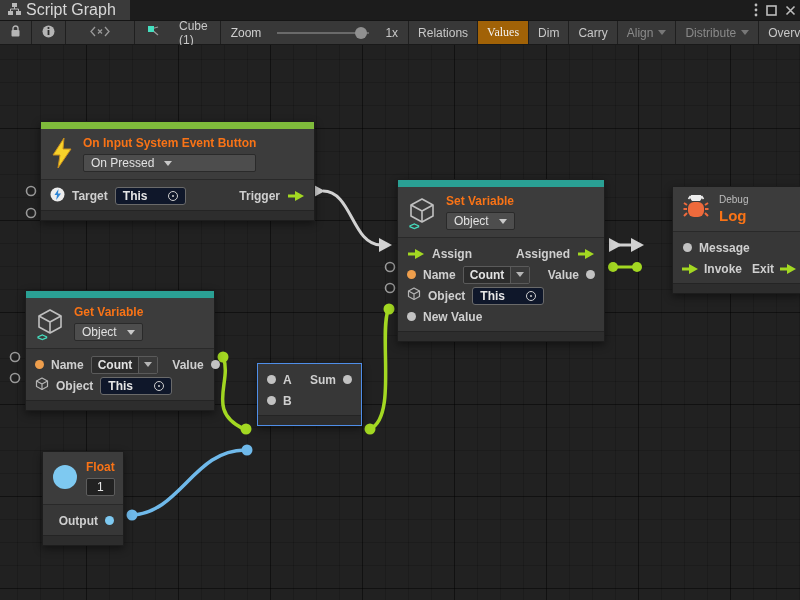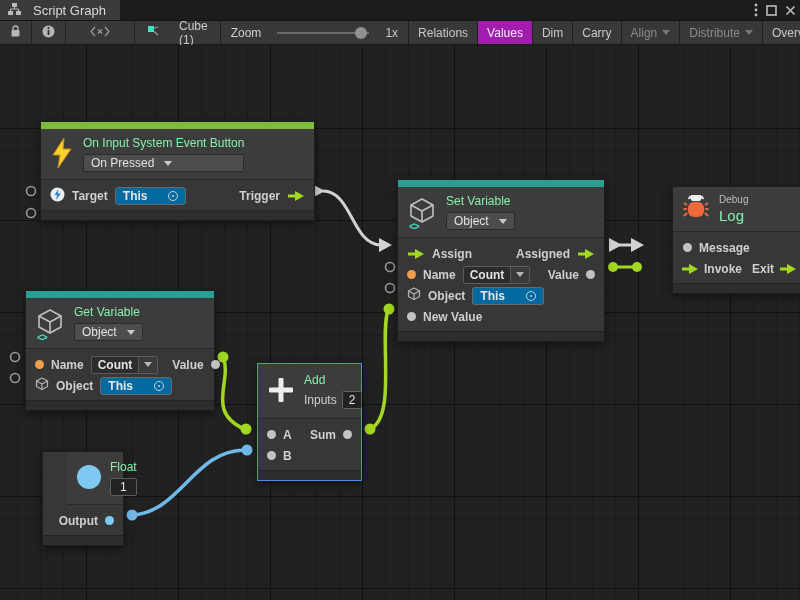--- a/index.html
+++ b/index.html
@@ -1,32 +1,32 @@
 <!DOCTYPE html>
 <html><head>
 <meta charset="utf-8">
 <style>
   * { margin:0; padding:0; box-sizing:border-box; }
   html,body { width:800px; height:600px; overflow:hidden; background:#191919;
     font-family:"Liberation Sans", sans-serif; -webkit-font-smoothing:antialiased; }
 
   
   .tabbar { height:20px; background:#1c1c1c; display:flex; align-items:stretch; position:relative; }
-  .tab { background:#3a3a3a; display:flex; align-items:center; gap:12px; padding:0 14px 0 8px;
-         color:#d8d8d8; font-size:13px; }
+  .tab { background:#3a3a3a; display:flex; align-items:center; gap:5px; padding:0 14px 0 8px;
+         color:#d8d8d8; font-size:16px; }
   .win-controls { position:absolute; right:4px; top:0; height:20px; display:flex; align-items:center; gap:8px; }
   .win-controls svg { display:block; }
 
   
   .toolbar { height:24px; background:#2b2b2b; display:flex; align-items:stretch; font-size:12px;
              color:#c8c8c8; border-top:1px solid #151515; }
   .tbtn { display:flex; align-items:center; justify-content:center; padding:0 9px;
           border-right:1px solid #1f1f1f; background:#383838; white-space:nowrap; }
   .tbtn.icon-btn { padding:0 10px; }
-  .tbtn.active { background:#a21caf; color:#f2f2f2; }
+  .tbtn.active { background:#a16207; color:#f2f2f2;font-family:Liberation Serif, serif; }
   .tbtn.disabled { color:#8a8a8a; }
   .tb-gap { width:20px; background:#2b2b2b; border-right:none; }
   .caret { width:0; height:0; border-left:4px solid transparent; border-right:4px solid transparent;
            border-top:5px solid #b5b5b5; display:inline-block; margin-left:5px; }
   .tbtn.disabled .caret { border-top-color:#777; }
   .zoom-wrap { display:flex; align-items:center; gap:16px; padding:0 10px; background:#383838;
                border-right:1px solid #1f1f1f; }
   .zoom-track { width:92px; height:2px; background:#6a6a6a; position:relative; }
   .zoom-handle { position:absolute; right:2px; top:-5px; width:12px; height:12px; border-radius:50%;
                  background:#909090; }
@@ -47,39 +47,39 @@
   
   .node { position:absolute; background:#373737; border:1px solid #1d1d1d; color:#d6d6d6;
           box-shadow:0 3px 8px rgba(0,0,0,0.45); font-size:12px; }
   .node.selected { border:1px solid #4f8ee8; }
   .accent { height:7px; }
   .accent.green { background:#7fbb3b; }
   .accent.teal { background:#2aa094; }
   .header { background:#3c3c3c; border-bottom:1px solid #292929; display:flex; align-items:center;
             gap:10px; padding:7px 10px; }
   .hcol { display:flex; flex-direction:column; gap:4px; }
-  .ntitle { color:#86efac; font-size:12px; }
+  .ntitle { color:#f97316; font-size:12px;font-weight:bold; }
   .ncat { color:#bdbdbd; font-size:10px; }
   .ntitle.big { font-size:15px; }
   .body { padding:5px 0 4px 0;font-weight:bold; }
   .row { height:21px; display:flex; align-items:center; gap:7px; padding:0 9px; }
   .spacer { flex:1; }
   .footer { height:10px; background:#2d2d2d; border-top:1px solid #242424; }
 
   
   .dropdown { background:#4d4d4d; border:1px solid #2a2a2a; border-radius:2px; color:#e2e2e2;
               display:inline-flex; align-items:center; gap:8px; padding:1px 7px; height:18px; font-size:12px; }
   .dropdown .caret { border-top-color:#c9c9c9; margin-left:2px; }
   .dd-split { display:inline-flex; align-items:stretch; border:1px solid #5a5a5a; border-radius:2px;
               background:#2c2c2c; height:18px; }
   .dd-split .dd-text { padding:1px 6px; color:#e2e2e2; display:flex; align-items:center; }
   .dd-split .dd-btn { border-left:1px solid #5a5a5a; display:flex; align-items:center; padding:0 5px;
                       background:#3a3a3a; }
   .objref { display:inline-flex; align-items:center; gap:21px; border:1px solid #6a6a6a; border-radius:3px;
-            background:#0369a1; color:#e6e6e6; padding:1px 7px; height:18px;justify-content:flex-end; }
+            background:#0f172a; color:#e6e6e6; padding:1px 7px; height:18px;justify-content:flex-end; }
   .picker { width:10px; height:10px; border:1px solid #cfcfcf; border-radius:50%; position:relative; }
   .picker::after { content:""; position:absolute; left:3px; top:3px; width:2px; height:2px;
                    border-radius:50%; background:#cfcfcf; }
   .valbox { background:#222; border:1px solid #5d5d5d; border-radius:2px; color:#e6e6e6;
             padding:1px 6px; height:18px; display:inline-flex; align-items:center; min-width:16px;
             justify-content:center; }
 
   
   .dot { width:9px; height:9px; border-radius:50%; background:#c2c2c2; flex:none; }
   .dot.orange { background:#ee9e4c; }
@@ -439,55 +439,38 @@
         <span class="objref">
           <span>This</span>
             <span class="picker"></span>
         </span>
       </div>
     </div>
     <div class="footer"></div>
   </div>
 
   <div class="node selected" style="left:257px; top:318px; width:105px;">
-    <div class="header" style="padding:9px 10px;">
-      <span>
-        <svg width="26" height="26" viewBox="0 0 26 26">
-            <g fill="#ededed">
-              <rect x="10.5" y="1" width="5" height="24" rx="1"></rect>
-              <rect x="1" y="10.5" width="24" height="5" rx="1"></rect>
-            </g>
-          </svg>
-      </span>
-      <div class="hcol">
-        <span class="ntitle">Add</span>
-        <span style="display:flex; align-items:center; gap:5px;">
-          <span class="label">Inputs</span>
-          <span class="valbox">2</span>
-        </span>
-      </div>
-    </div>
     <div class="body">
       <div class="row">
         <span class="dot"></span>
         <span class="label">A</span>
         <span class="spacer"></span>
         <span class="label">Sum</span>
         <span class="dot"></span>
       </div>
       <div class="row">
         <span class="dot"></span>
         <span class="label">B</span>
       </div>
     </div>
     <div class="footer"></div>
   </div>
 
   <div class="node" style="left:42px; top:406px; width:82px;">
-    <div class="header" style="padding:8px 9px; gap:8px;margin-left:24px;">
+    <div class="header" style="padding:8px 9px; gap:8px;">
       <span>
         <svg width="26" height="26" viewBox="0 0 26 26">
             <circle cx="13" cy="13" r="12" fill="#7ec9f1"></circle>
           </svg>
       </span>
       <div class="hcol">
         <span class="ntitle">Float</span>
         <span class="valbox" style="min-width:20px;">1</span>
       </div>
     </div>

